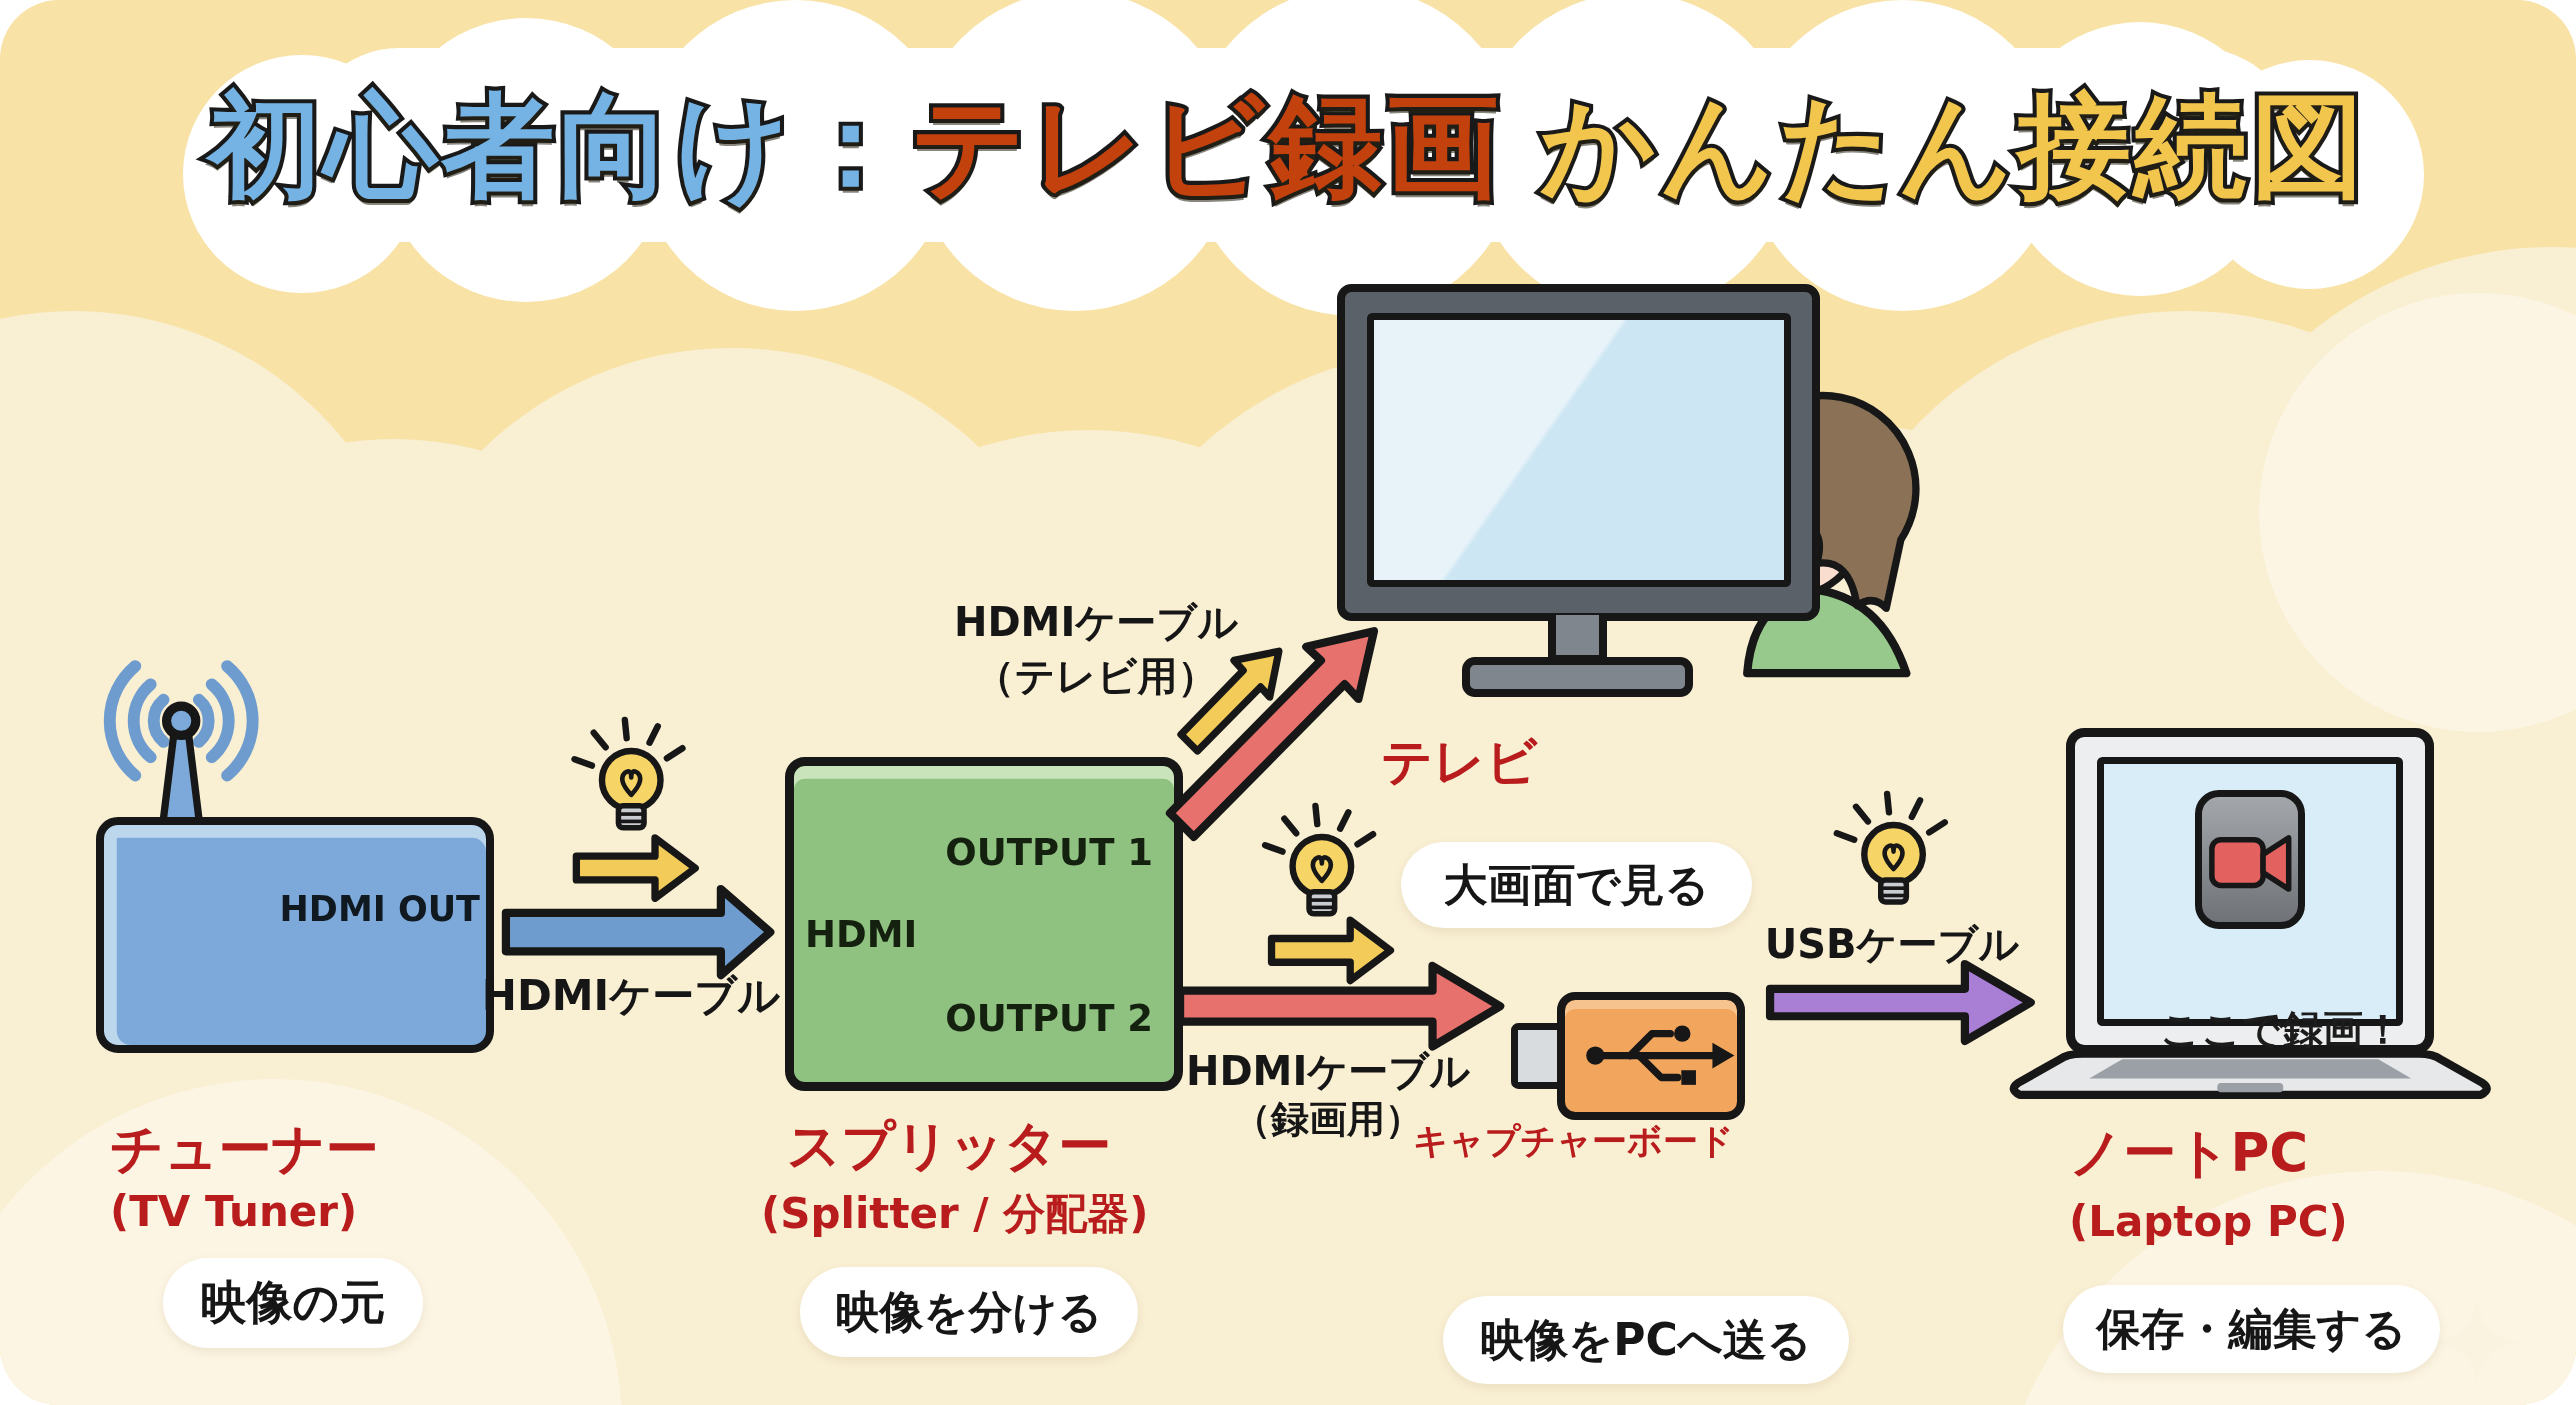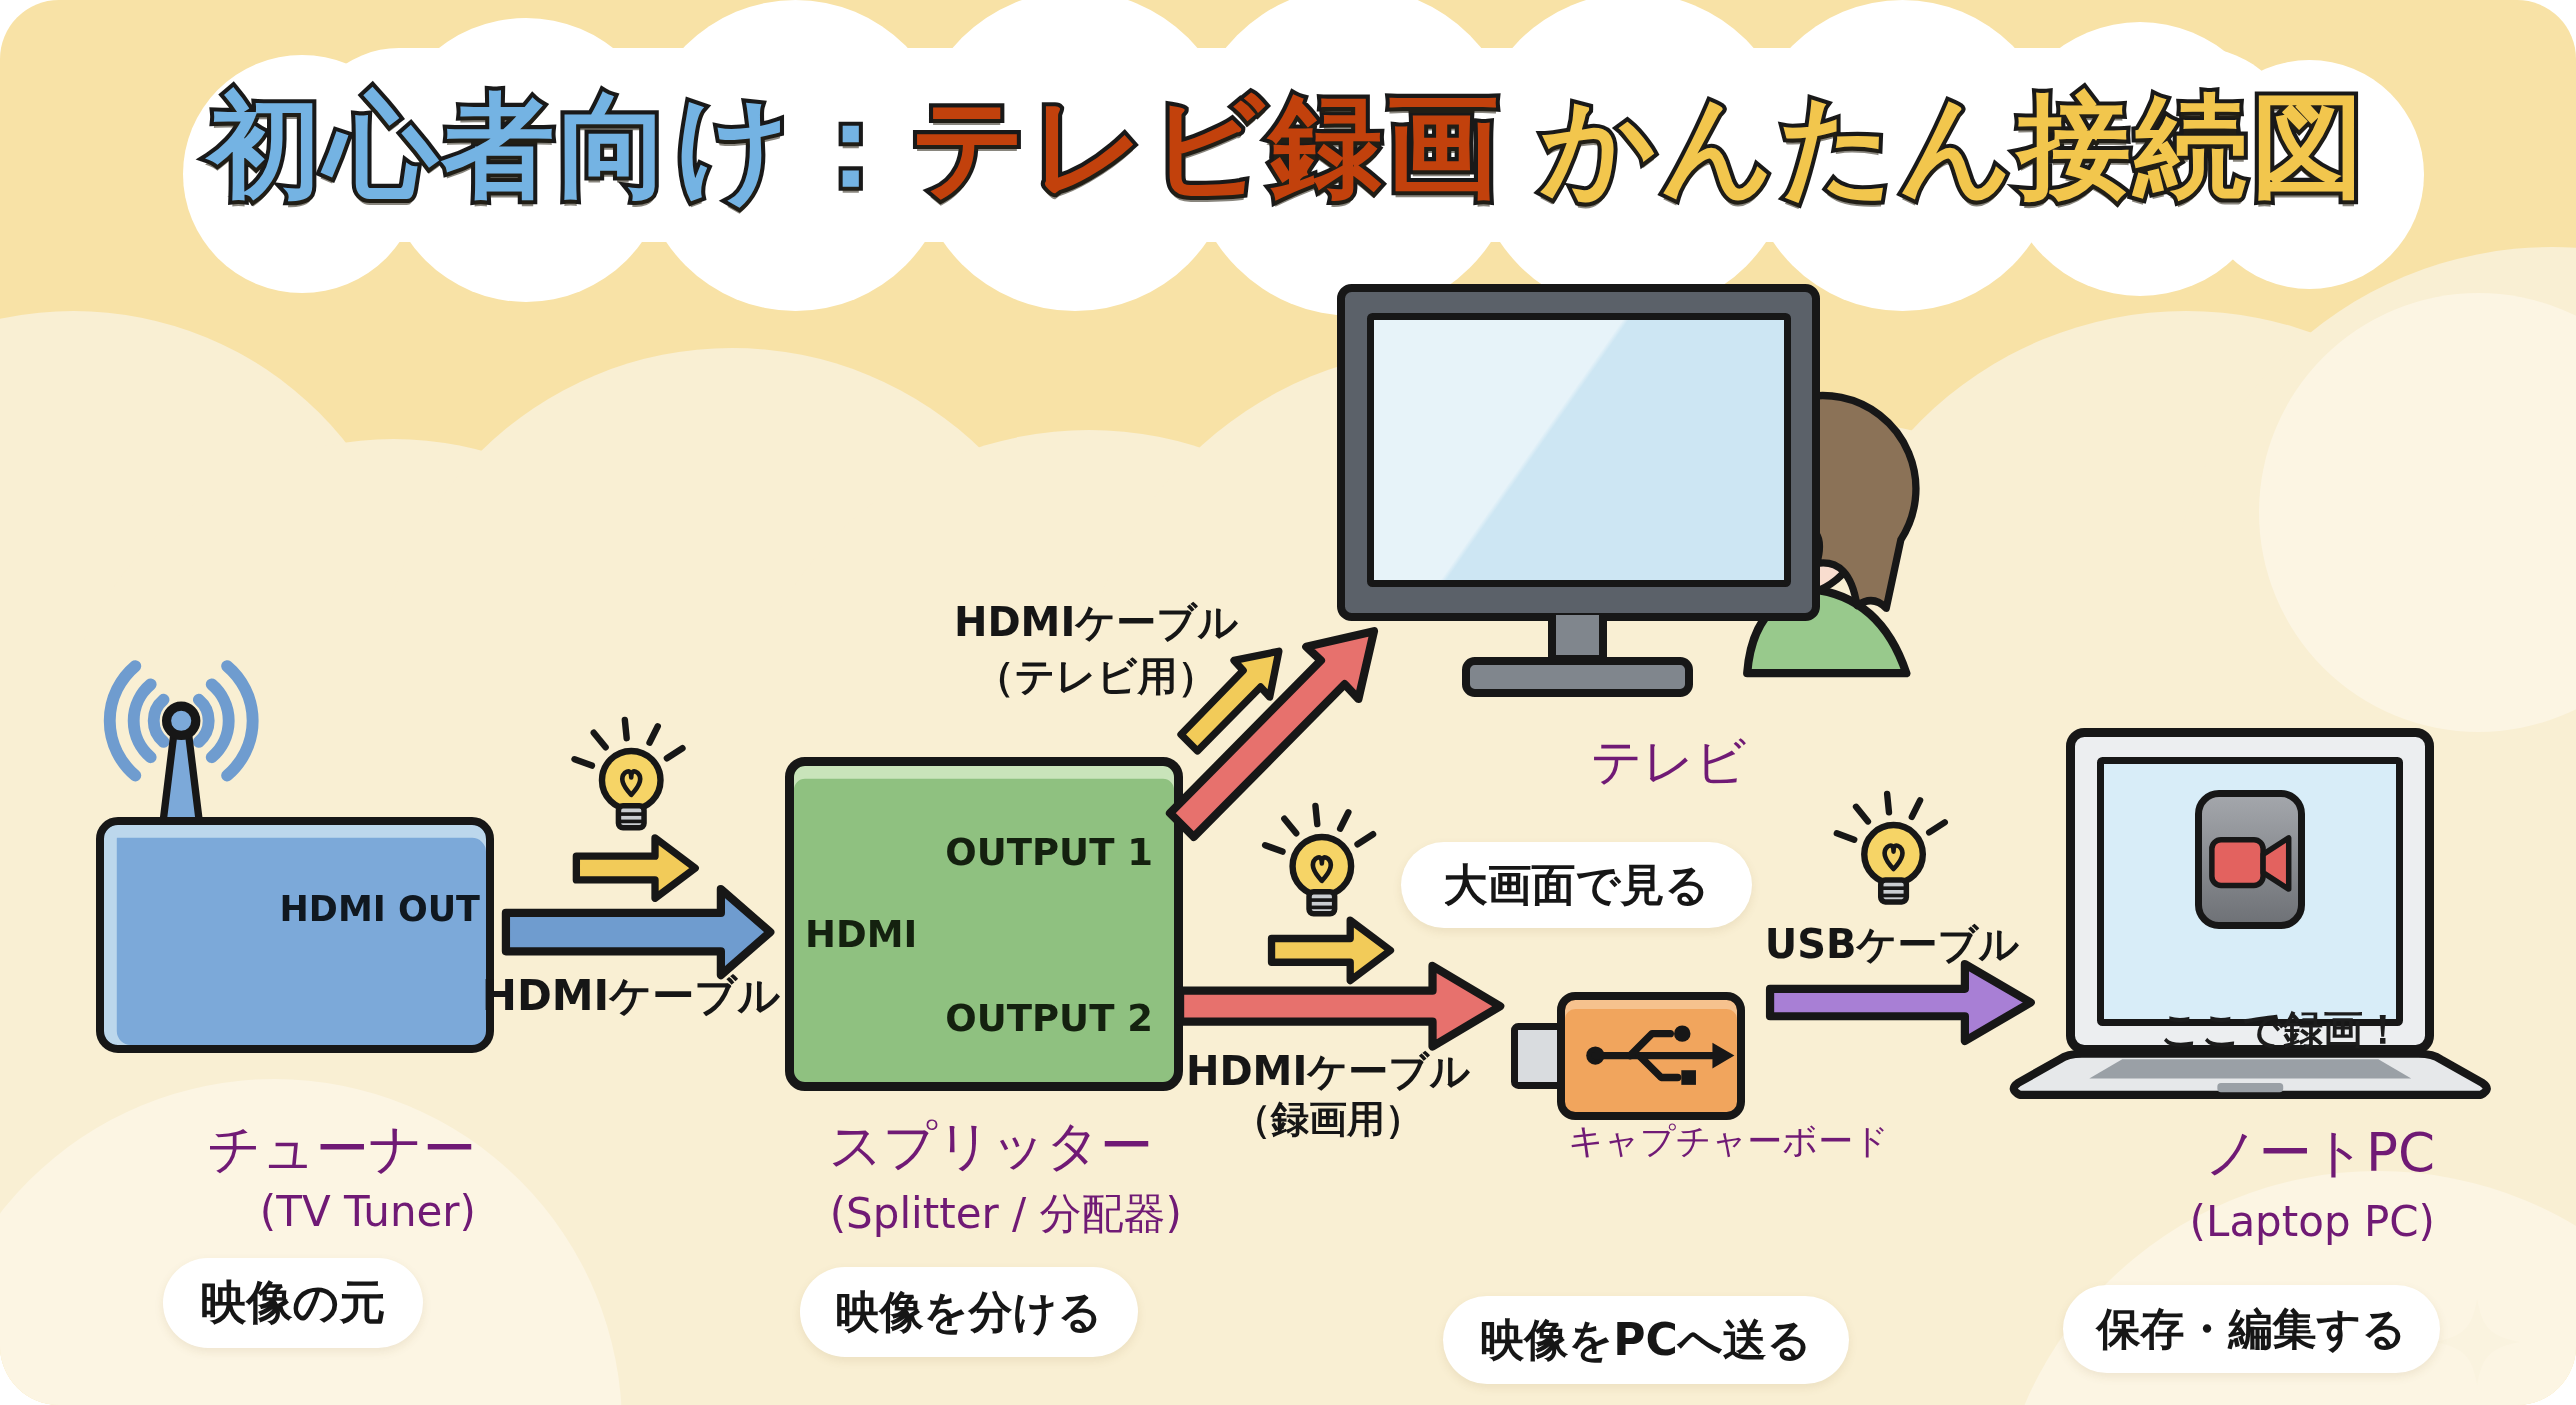--- a/index.html
+++ b/index.html
@@ -44,21 +44,21 @@
             background:linear-gradient(#a3a6ab,#6f7277);}
   .screen-note{position:absolute;left:2097px;top:1002px;width:306px;text-align:right;
                font-size:40px;font-weight:800;color:#1c1c1c;}
   .cable-label{position:absolute;font-weight:800;color:#161616;text-align:center;}
   .lbl-hdmi1{left:448px;top:968px;width:366px;font-size:42px;}
   .lbl-tv1{left:913px;top:595px;width:366px;font-size:40px;}
   .lbl-tv2{left:913px;top:649px;width:366px;font-size:40px;}
   .lbl-rec1{left:1145px;top:1044px;width:366px;font-size:40px;}
   .lbl-rec2{left:1145px;top:1094px;width:366px;font-size:38px;}
   .lbl-usb{left:1755px;top:917px;width:274px;font-size:40px;}
-  .devname{position:absolute;text-align:right;font-weight:400;color:#701a75;}
+  .devname{position:absolute;text-align:left;font-weight:700;color:#b91c1c;}
   .n-tuner{left:110px;top:1114px;width:366px;font-size:53px;}
   .s-tuner{left:110px;top:1187px;width:366px;font-size:42px;}
   .n-split{left:787px;top:1111px;width:366px;font-size:53px;}
   .s-split{left:761px;top:1186px;width:421px;font-size:42px;}
   .n-cap{left:1413px;top:1118px;width:476px;font-size:35px;}
   .s-cap{left:1422px;top:1206px;width:457px;font-size:42px;}
   .n-lap{left:2069px;top:1118px;width:366px;font-size:53px;}
   .s-lap{left:2069px;top:1197px;width:366px;font-size:42px;}
   .n-tv{left:1381px;top:728px;width:366px;font-size:51px;}
   .pill{position:absolute;background:#ffffff;border-radius:914px;display:flex;align-items:center;

